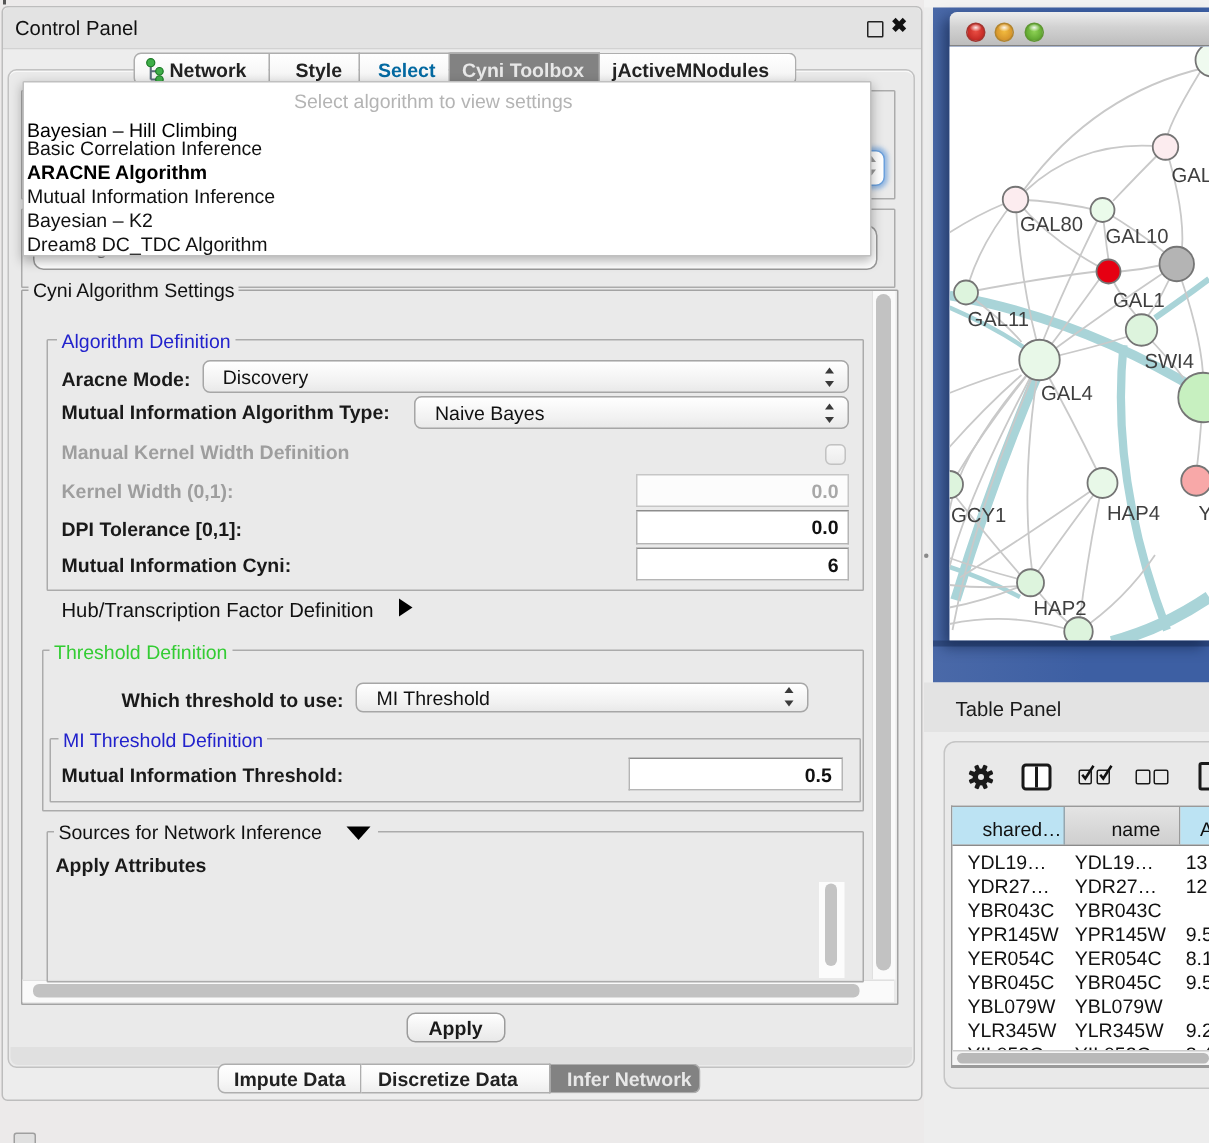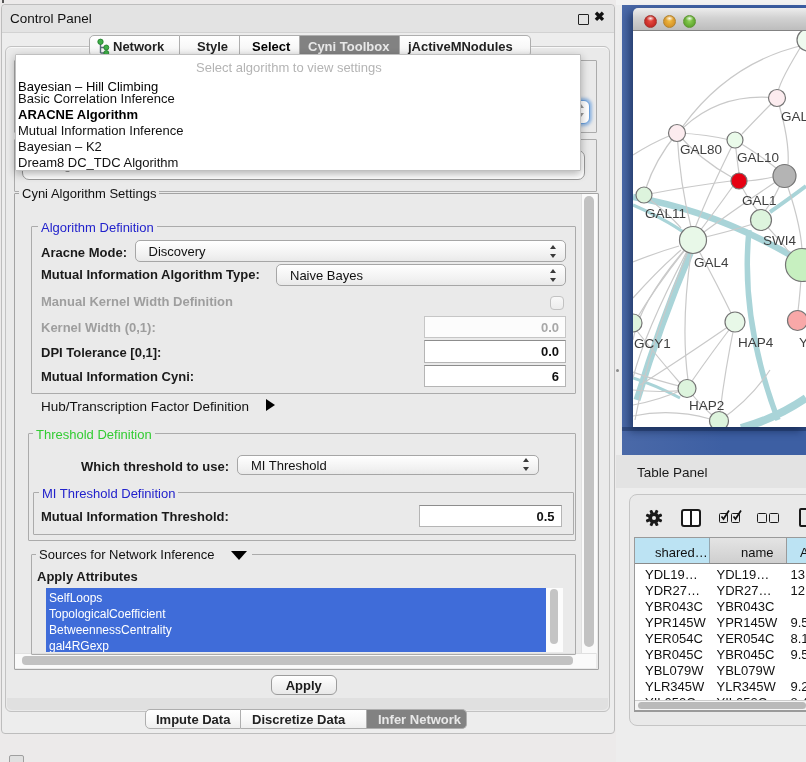--- a/index.html
+++ b/index.html
@@ -40,21 +40,21 @@
        border:1px solid #c2c2c2;border-radius:6px;box-sizing:border-box;
        box-shadow:inset 0 1px 0 #f8f8f8;"></div>
   <div class="abs" style="left:7px;top:698px;width:601px;height:12px;background:#e0e0e0;border-radius:0 0 5px 5px;"></div>
 
   <div id="toptabs">
       <div class="abs" style="left:88.5px;top:35px;width:91.5px;height:22px;background:linear-gradient(#ffffff,#f7f7f7 60%,#eeeeee);border-radius:5px 0 0 5px;border:1px solid #aeaeae;box-sizing:border-box;z-index:5;"></div>
       <div class="lbl" style="left:113px;top:39px;font-size:13px;font-weight:bold;color:#222;z-index:6;">Network</div>
       <div class="abs" style="left:180px;top:35px;width:60px;height:22px;background:linear-gradient(#ffffff,#f7f7f7 60%,#eeeeee);border:1px solid #aeaeae;box-sizing:border-box;border-left:none;z-index:5;"></div>
       <div class="lbl" style="left:197px;top:39px;font-size:13px;font-weight:bold;color:#222;z-index:6;">Style</div>
       <div class="abs" style="left:240px;top:35px;width:60px;height:22px;background:linear-gradient(#ffffff,#f7f7f7 60%,#eeeeee);border:1px solid #aeaeae;box-sizing:border-box;border-left:none;z-index:5;"></div>
-      <div class="lbl" style="left:252px;top:39px;font-size:13px;font-weight:bold;color:#000000;z-index:6;text-align:right;">Select</div>
+      <div class="lbl" style="left:252px;top:39px;font-size:13px;font-weight:bold;color:#0369a1;z-index:6;text-align:right;">Select</div>
       <div class="abs" style="left:300px;top:35px;width:100px;height:22px;background:#828282;border:1px solid #aeaeae;box-sizing:border-box;border-left:none;z-index:5;"></div>
       <div class="lbl" style="left:308px;top:39px;font-size:13px;font-weight:bold;color:#e8e8e8;z-index:6;">Cyni Toolbox</div>
       <div class="abs" style="left:400px;top:35px;width:131px;height:22px;background:linear-gradient(#ffffff,#f7f7f7 60%,#eeeeee);border-radius:0 5px 5px 0;border:1px solid #aeaeae;box-sizing:border-box;border-left:none;z-index:5;"></div>
       <div class="lbl" style="left:408px;top:39px;font-size:13px;font-weight:bold;color:#222;z-index:6;">jActiveMNodules</div>
       <svg class="abs" style="left:96px;top:38px;z-index:7;" width="15" height="18" viewBox="0 0 15 18">
         <path d="M4.5 4 L4.5 15 M4.5 9.5 L10 9.5 M4.5 15 L10 15" stroke="#5a6b7a" stroke-width="1.4" fill="none"></path>
         <circle cx="4.5" cy="3.8" r="2.7" fill="#3fae49" stroke="#1c7a26" stroke-width=".8"></circle>
         <circle cx="10.3" cy="9.5" r="2.5" fill="#3fae49" stroke="#1c7a26" stroke-width=".8"></circle>
         <circle cx="10.3" cy="15" r="2.5" fill="#3fae49" stroke="#1c7a26" stroke-width=".8"></circle>
       </svg>
@@ -123,26 +123,20 @@
   <div class="lbl bold" style="left:41px;top:509px;font-size:13px;color:#1a1a1a;">Mutual Information Threshold:</div>
   <div class="field" style="left:418.5px;top:505px;width:143px;height:22px;">0.5</div>
 
   <div class="gline" style="left:31px;top:554px;width:543px;height:99px;"></div>
   <div class="abs" style="left:210px;top:548px;width:42px;height:12px;background:#eaeaea;"></div>
   <div class="legend" style="left:36px;top:547px;color:#111;">Sources for Network Inference</div>
   <div class="abs" style="left:231px;top:551px;width:0;height:0;border-left:8px solid transparent;
        border-right:8px solid transparent;border-top:9px solid #000;"></div>
   <div class="lbl bold" style="left:37px;top:569px;font-size:13px;color:#1a1a1a;">Apply Attributes</div>
 
-  <div class="abs" style="left:46px;top:588px;width:500px;height:64px;background:#3f6cd9;overflow:hidden;">
-    <div class="lbl" style="left:3px;top:3px;font-size:12px;color:#fff;">SelfLoops</div>
-    <div class="lbl" style="left:3px;top:19px;font-size:12px;color:#fff;">TopologicalCoefficient</div>
-    <div class="lbl" style="left:3px;top:35px;font-size:12px;color:#fff;">BetweennessCentrality</div>
-    <div class="lbl" style="left:3px;top:51px;font-size:12px;color:#fff;">gal4RGexp</div>
-  </div>
   <div class="abs" style="left:546px;top:588px;width:17px;height:64px;background:#fcfcfc;"></div>
   <div class="abs" style="left:549.5px;top:589px;width:8.5px;height:55px;background:#c4c4c4;border-radius:4px;"></div>
 
   <div class="abs" style="left:270.5px;top:674.5px;width:66.5px;height:20.5px;border:1px solid #9c9c9c;border-radius:6px;
        background:linear-gradient(#ffffff,#f2f2f2 55%,#e9e9e9);box-sizing:border-box;text-align:center;">
     <span style="font-size:13px;font-weight:bold;color:#1a1a1a;line-height:19px;">Apply</span></div>
 
   <div id="bottabs">
       <div class="abs" style="left:145px;top:709px;width:95.5px;height:20px;background:linear-gradient(#ffffff,#f7f7f7 60%,#eeeeee);border-radius:5px 0 0 5px;border:1px solid #aeaeae;box-sizing:border-box;z-index:5;"></div>
       <div class="lbl" style="left:156px;top:712px;font-size:13px;font-weight:bold;color:#222;z-index:6;">Impute Data</div>

